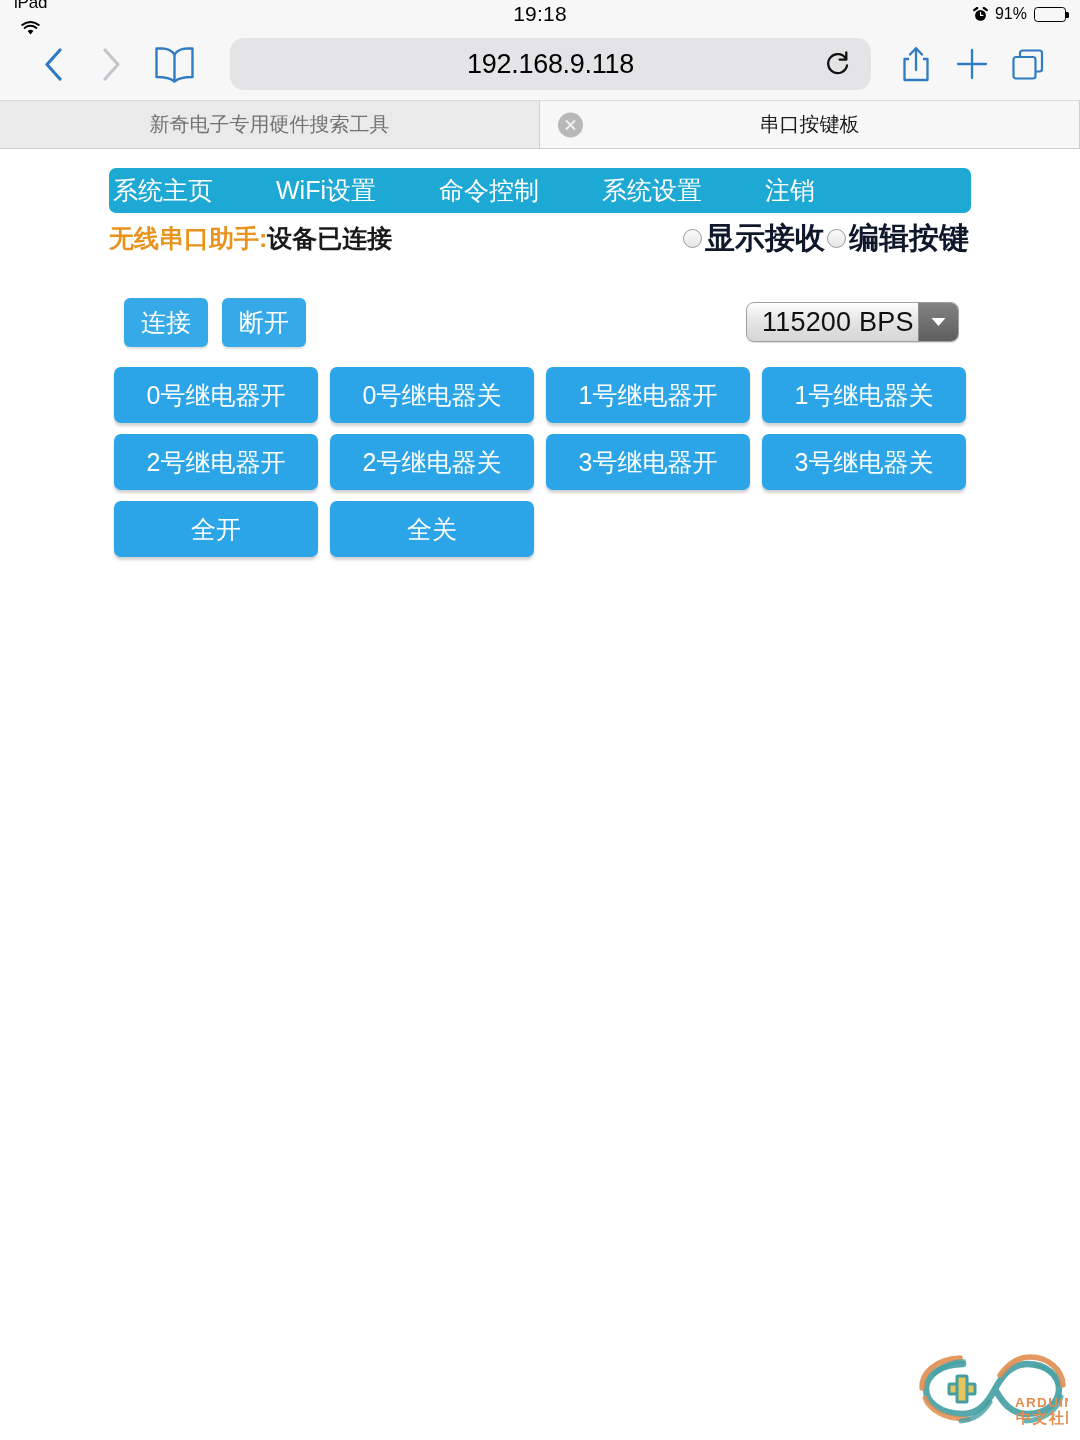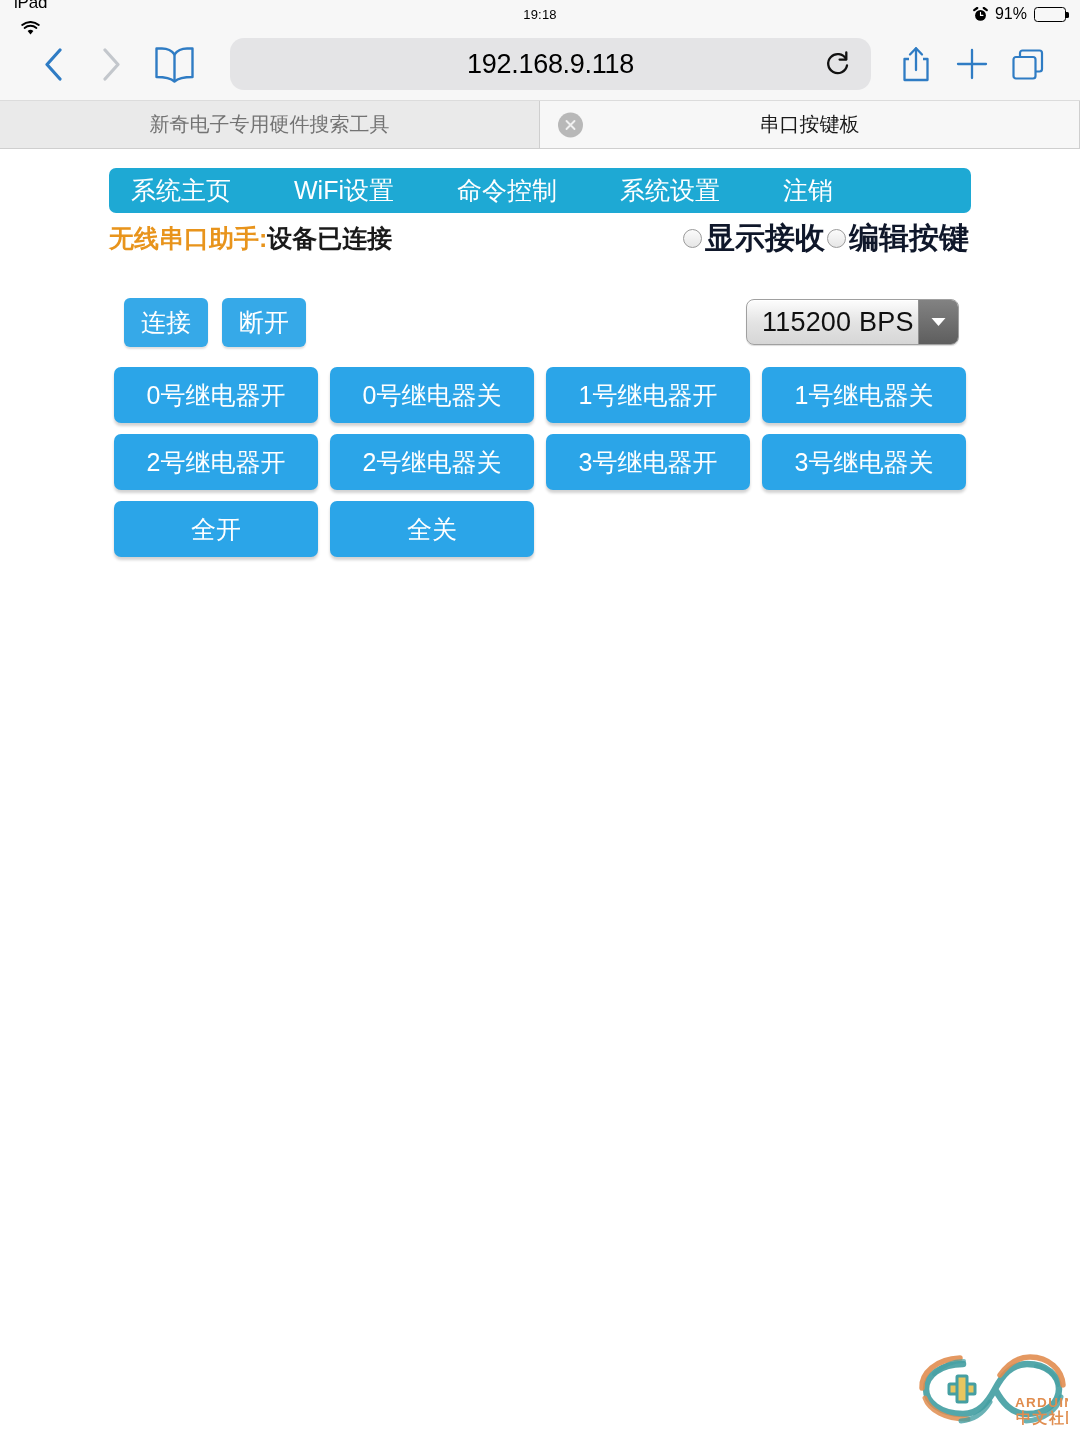--- a/index.html
+++ b/index.html
@@ -17,21 +17,21 @@
     display:flex; align-items:center;
     padding:0 14px;
     font-size:17px; color:#000;
     position:relative;
   }
   .sb-left{ display:flex; align-items:center; gap:8px;flex-direction:column; }
   .sb-device{ font-size:17px; letter-spacing:-0.2px; }
   .wifi-icon{ display:inline-block; width:19px; height:15px; }
   .sb-center{
     position:absolute; left:0; right:0; text-align:center;
-    font-size:13px; letter-spacing:0.2px; pointer-events:none;
+    font-size:21px; letter-spacing:0.2px; pointer-events:none;
   }
   .sb-right{ margin-left:auto; display:flex; align-items:center; gap:7px; z-index:2;}
   .alarm-icon{ display:inline-block; width:15px; height:15px;}
   .sb-batt-pct{ font-size:16px; }
   .batt{
     width:32px; height:15px; border:1.6px solid #000; border-radius:3.5px;
     position:relative; padding:1.6px;
   }
   .batt::after{
     content:""; position:absolute; right:-4px; top:4px;
@@ -104,21 +104,21 @@
   }
   .content{
     width:862px; margin:0 auto;
   }
 
   .site-nav{
     background:#1ea9d4;
     border-radius:7px;
     height:45px;
     display:flex; align-items:center;
-    padding-left:22px;
+    padding-left:4px;
   }
   .site-nav a{
     color:#ffffff; font-size:25px; text-decoration:none;
     margin-right:63px; white-space:nowrap; cursor:pointer;
   }
   .site-nav a:last-child{ margin-right:0; }
 
   .status-row{
     display:flex; align-items:center;
     height:42px; margin-top:4px;
@@ -151,21 +151,21 @@
     border:none; border-radius:6px;
     padding:8px 17px;
     cursor:pointer;
     box-shadow:0 2px 2px rgba(0,0,0,0.13);
     font-family:inherit;
   }
   .btn-sm + .btn-sm{ margin-left:14px; }
 
   .baud-select{
     margin-left:auto;
-    width:213px; height:46px;
+    width:213px; height:40px;
     border:1px solid #a0a0a0;
     border-radius:8px;
     background:linear-gradient(180deg,#fdfdfd 0%,#e3e3e3 52%,#d6d6d6 100%);
     display:flex; align-items:center;
     position:relative; cursor:pointer;
     box-shadow:0 1px 1px rgba(0,0,0,0.14), inset 0 1px 0 #fff;
     overflow:hidden;
   }
   .baud-text{
     font-size:27px; color:#101010; padding-left:15px; letter-spacing:0.2px;

